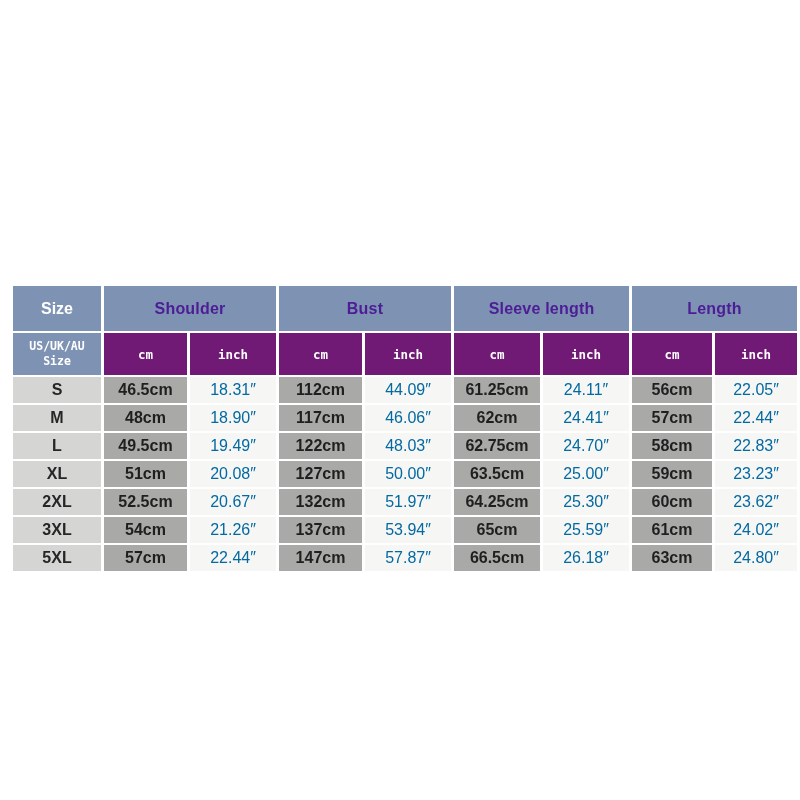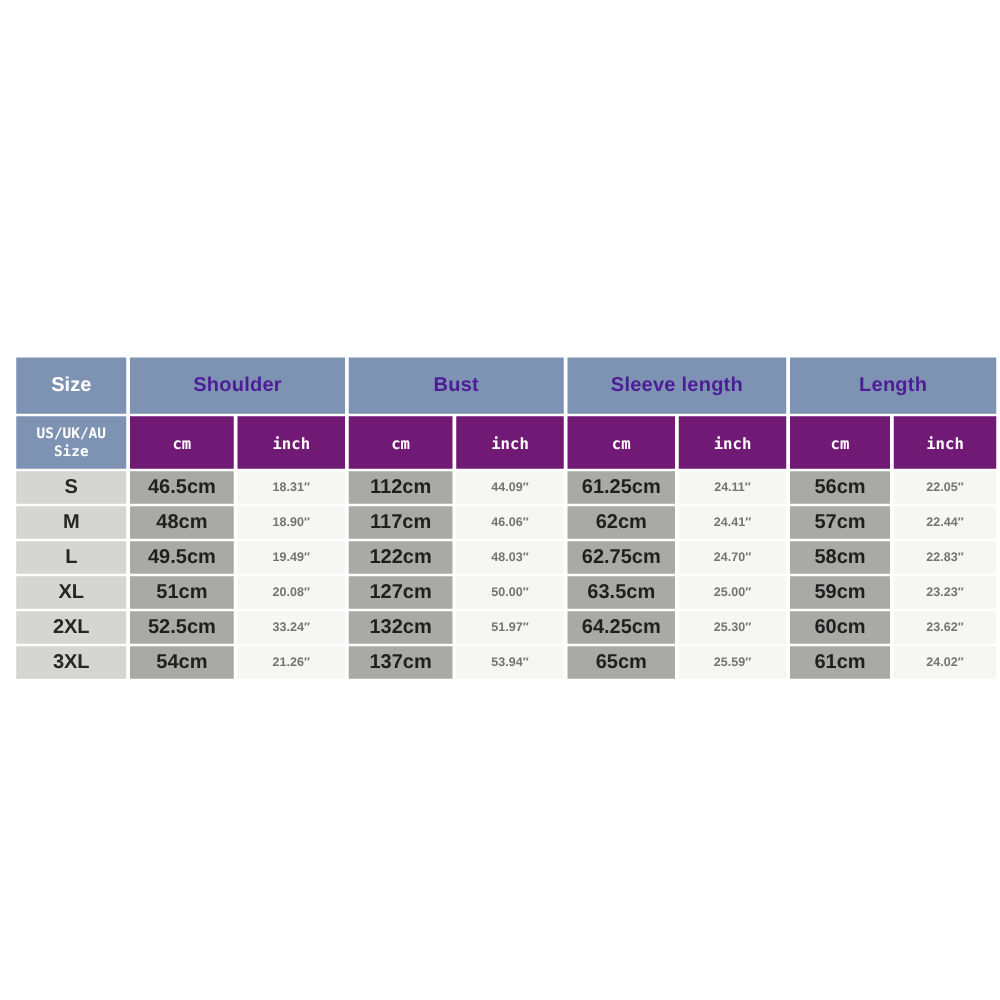--- a/index.html
+++ b/index.html
@@ -80,23 +80,23 @@
   }
   .cell-cm {
     background: #A9A9A7;
     color: #1f1f1f;
     font-size: 16px;
     font-weight: bold;
     height: 26px;
   }
   .cell-inch {
     background: #F6F6F4;
-    color: #737373;
-    font-size: 10px;
-    font-weight: bold;
+    color: #0369a1;
+    font-size: 16px;
+    font-weight: normal;
     height: 25px;
   }
 
   .sub-line { display: block; }
 </style>
 </head>
 <body>
 
 <div id="chart-wrap">
   <table id="size-chart">
@@ -176,34 +176,45 @@
         <td class="cell-cm">127cm</td>
         <td class="cell-inch">50.00″</td>
         <td class="cell-cm">63.5cm</td>
         <td class="cell-inch">25.00″</td>
         <td class="cell-cm">59cm</td>
         <td class="cell-inch">23.23″</td>
       </tr>
       <tr>
         <td class="cell-size">2XL</td>
         <td class="cell-cm">52.5cm</td>
-        <td class="cell-inch">33.24″</td>
+        <td class="cell-inch">20.67″</td>
         <td class="cell-cm">132cm</td>
         <td class="cell-inch">51.97″</td>
         <td class="cell-cm">64.25cm</td>
         <td class="cell-inch">25.30″</td>
         <td class="cell-cm">60cm</td>
         <td class="cell-inch">23.62″</td>
       </tr>
       <tr>
         <td class="cell-size">3XL</td>
         <td class="cell-cm">54cm</td>
         <td class="cell-inch">21.26″</td>
         <td class="cell-cm">137cm</td>
         <td class="cell-inch">53.94″</td>
         <td class="cell-cm">65cm</td>
         <td class="cell-inch">25.59″</td>
         <td class="cell-cm">61cm</td>
         <td class="cell-inch">24.02″</td>
       </tr>
+      <tr>
+        <td class="cell-size">5XL</td>
+        <td class="cell-cm">57cm</td>
+        <td class="cell-inch">22.44″</td>
+        <td class="cell-cm">147cm</td>
+        <td class="cell-inch">57.87″</td>
+        <td class="cell-cm">66.5cm</td>
+        <td class="cell-inch">26.18″</td>
+        <td class="cell-cm">63cm</td>
+        <td class="cell-inch">24.80″</td>
+      </tr>
     </tbody>
   </table>
 </div>
 
 </body></html>

